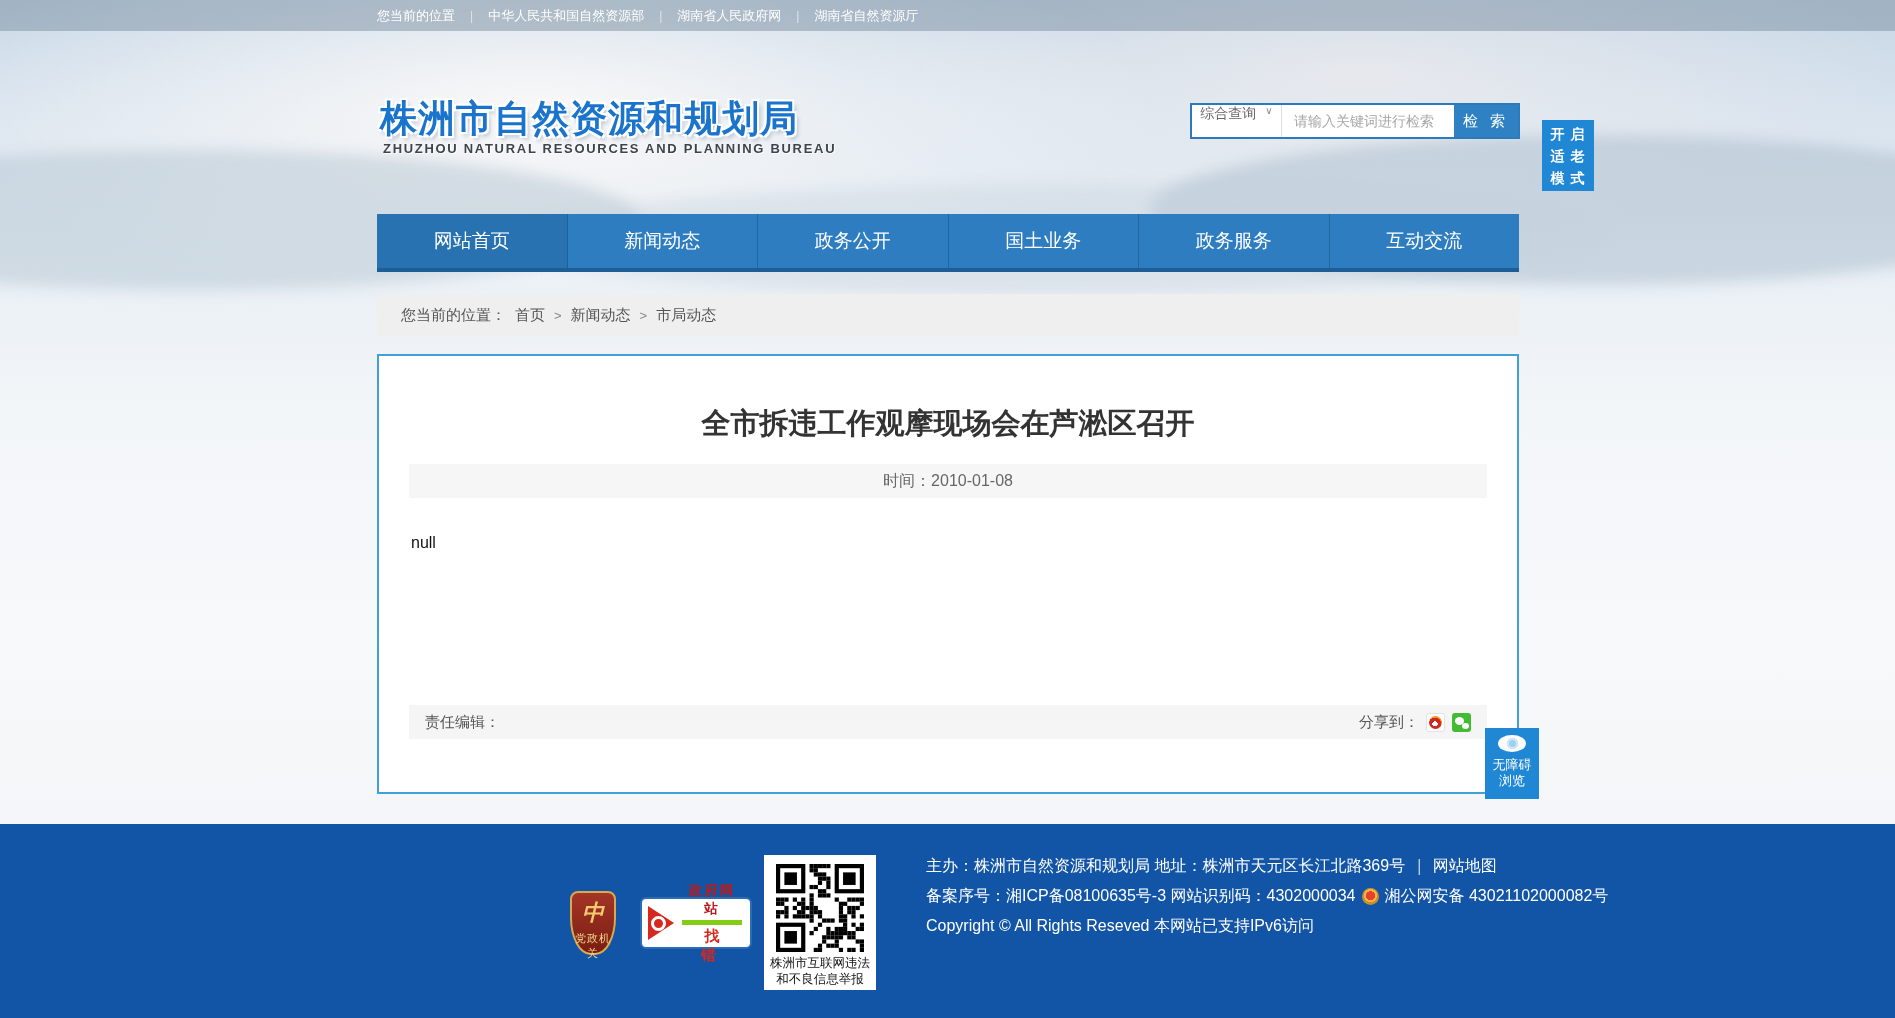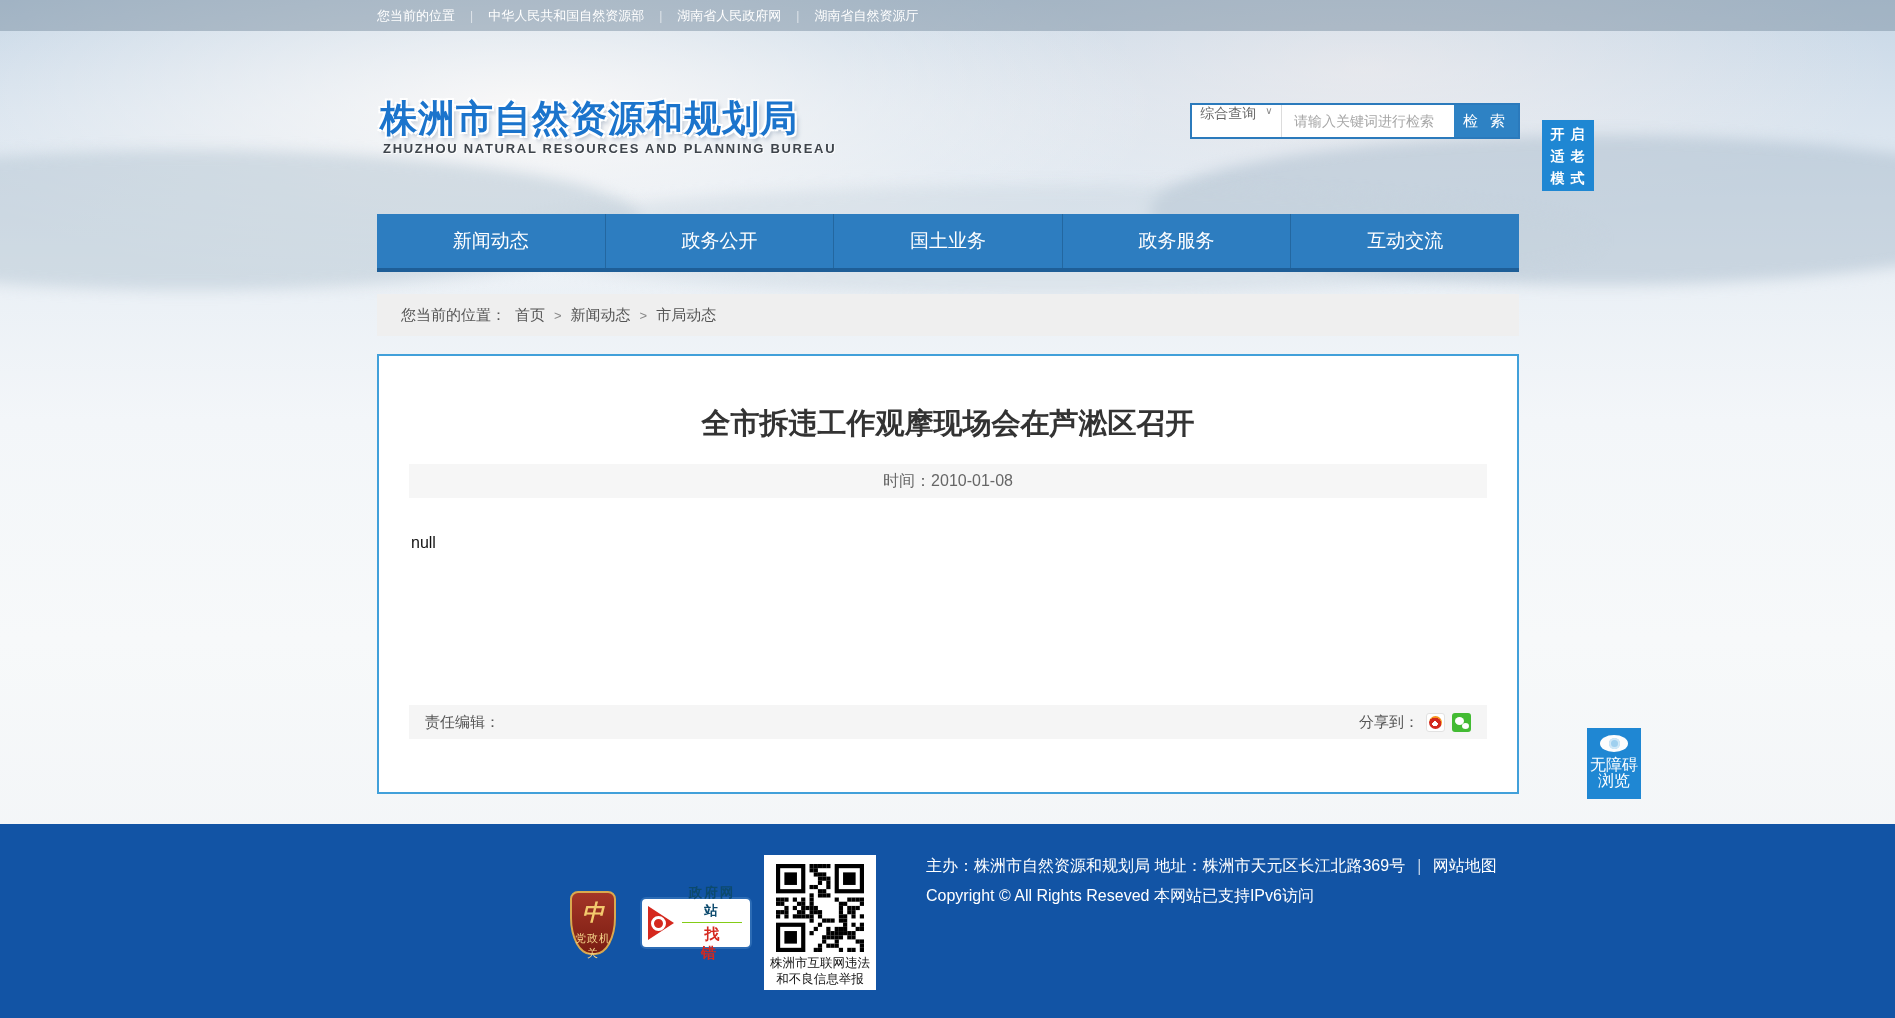--- a/index.html
+++ b/index.html
@@ -57,21 +57,21 @@
   .search-input::placeholder { color:#a7a7a7; }
   .search-btn {
     width:64px; background:#2e82c4; color:#fff; font-size:15px; letter-spacing:4px;
     display:flex; align-items:center; justify-content:center; cursor:pointer; 
   }
 
   
   .side-btn { position:absolute; background:#1f87d3; color:#fff; text-align:center; cursor:pointer; }
   .elder-btn { left:1542px; top:120px; width:52px; height:71px;
     font-size:14px; font-weight:bold; line-height:22px; padding-top:3px; white-space:pre-line; letter-spacing:1px; }
-  .access-btn { left:1587px; top:728px; width:54px; height:71px; font-size:16px; line-height:16px; padding-top:7px; }
+  .access-btn { left:1485px; top:728px; width:54px; height:71px; font-size:13px; line-height:16px; padding-top:7px; }
   .access-btn .txt { white-space:pre-line; }
   .eye-icon { width:28px; height:17px; background:#fdfdfd; border-radius:50%; margin:0 auto 5px; position:relative; }
   .eye-icon::after { content:""; position:absolute; left:9px; top:3px; width:11px; height:11px; border-radius:50%;
     background:#9fd0ef; box-shadow:inset 0 0 0 2px #cfe8f7; }
 
   
   .nav {
     position:absolute; left:377px; top:214px; width:1142px; height:58px;
     background:#2d7dc0; border-bottom:4px solid #1e5e97; display:flex;
   }
@@ -130,22 +130,22 @@
     position:absolute; left:640px; top:73px; width:112px; height:52px;
     background:#fff; border:2px solid #2c6cb5; border-radius:6px;
     display:flex; align-items:center; padding:4px 8px 4px 6px; gap:6px; cursor:pointer;
   }
   .find-icon { width:28px; height:34px; position:relative; flex:none; }
   .find-icon::before { content:""; position:absolute; left:0; top:0;
     border-top:17px solid transparent; border-bottom:17px solid transparent; border-left:26px solid #d5281e; }
   .find-icon::after { content:""; position:absolute; left:3px; top:10px; width:9px; height:9px;
     border:3px solid #fff; border-radius:50%; }
   .find-texts { display:flex; flex-direction:column; flex:1; }
-  .find-line1 { font-size:13.5px; font-weight:bold; color:#0c4a6e; letter-spacing:2px; text-align:center;
-    padding-bottom:2px; border-bottom:1px solid #84cc16; }
+  .find-line1 { font-size:13.5px; font-weight:bold; color:#b91c1c; letter-spacing:2px; text-align:center;
+    padding-bottom:2px; border-bottom:5px solid #84cc16; }
   .find-line2 { font-size:15px; font-weight:bold; color:#d5281e; letter-spacing:7px; text-indent:7px;
     text-align:center; padding-top:2px; }
   .qr-card { position:absolute; left:764px; top:31px; width:112px; height:135px; background:#fff;
     text-align:center; padding-top:9px; }
   .qr-box { width:88px; height:88px; margin:0 auto; }
   .qr-box svg { width:88px; height:88px; display:block; }
   .qr-caption { font-size:12.5px; color:#111; line-height:16px; margin-top:3px; white-space:pre-line; }
   .footer-text { position:absolute; left:926px; top:27px; display:flex; flex-direction:column; color:#fff; }
   .f-line { height:30px; display:flex; align-items:center; gap:6px; font-size:16px; white-space:nowrap; }
   .f-sep { opacity:.9; }
@@ -182,20 +182,21 @@
   </div>
   <input class="search-input" type="text" placeholder="请输入关键词进行检索" style="">
   <div class="search-btn">检 索</div>
 </div>
 
 <div class="side-btn elder-btn" style="white-space: pre-line;">开 启
 适 老
 模 式</div>
 
 <div class="nav">
+  <div class="nav-item active">网站首页</div>
   <div class="nav-item">新闻动态</div>
   <div class="nav-item">政务公开</div>
   <div class="nav-item">国土业务</div>
   <div class="nav-item">政务服务</div>
   <div class="nav-item">互动交流</div>
 </div>
 
 <div class="breadcrumb">
   <span>您当前的位置：</span>
   <span class="crumb-link">首页</span>
@@ -380,16 +381,21 @@
     <div class="qr-caption" style="white-space: pre-line;">株洲市互联网违法
 和不良信息举报</div>
   </div>
   <div class="footer-text">
     <div class="f-line">
       <span>主办：株洲市自然资源和规划局  地址：株洲市天元区长江北路369号</span>
       <span class="f-sep">｜</span>
       <span class="f-link">网站地图</span>
     </div>
     <div class="f-line">
+      <span>备案序号：湘ICP备08100635号-3 网站识别码：4302000034</span>
+      <span class="police-badge"></span>
+      <span class="f-link">湘公网安备 43021102000082号</span>
+    </div>
+    <div class="f-line">
       <span>Copyright © All Rights Reseved 本网站已支持IPv6访问</span>
     </div>
   </div>
 </div>
 
 </body></html>

